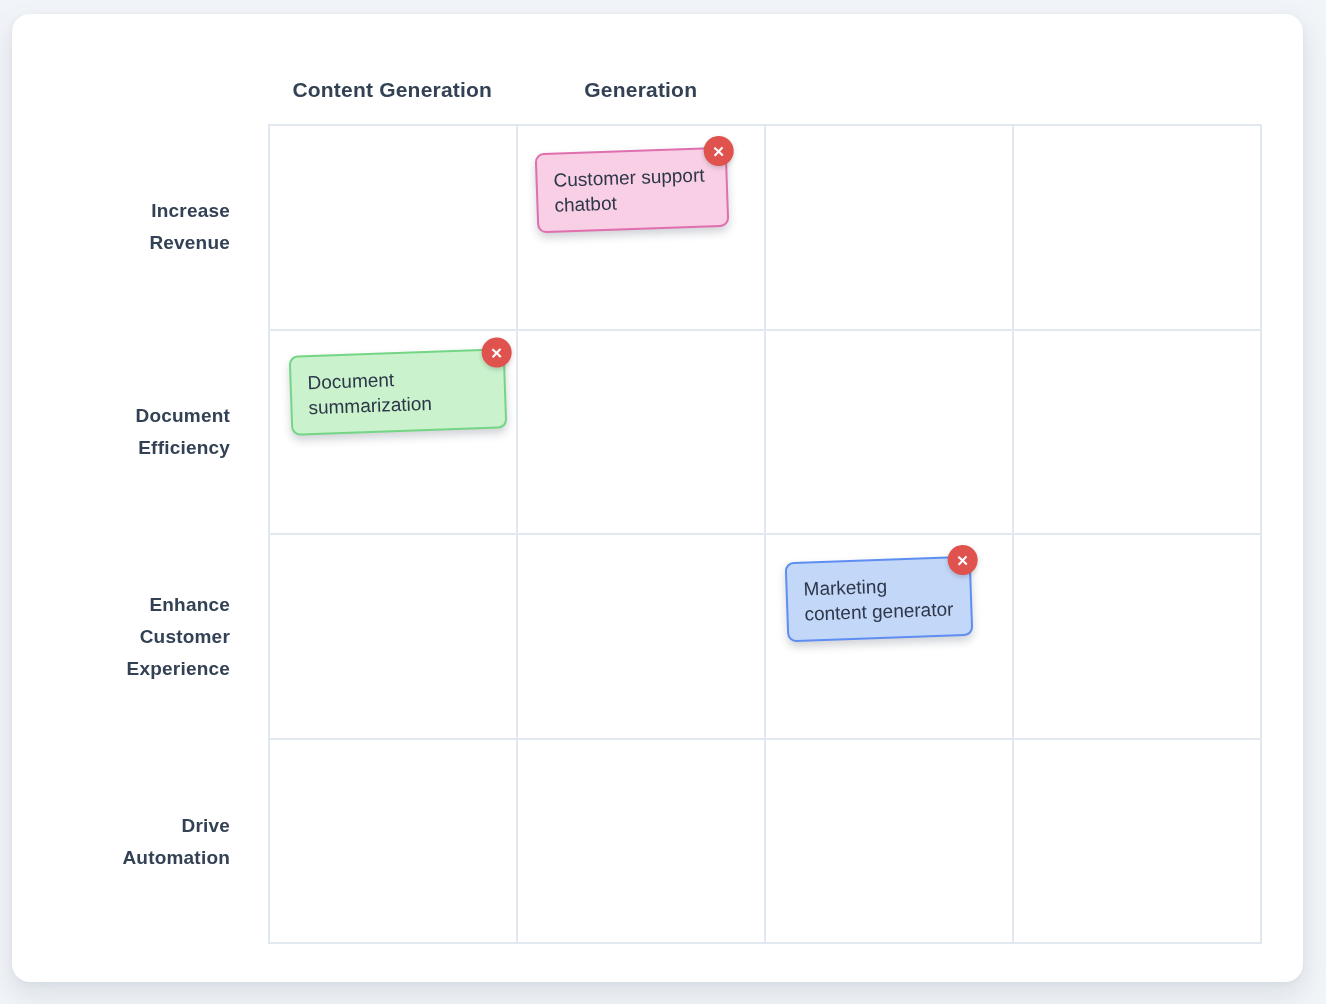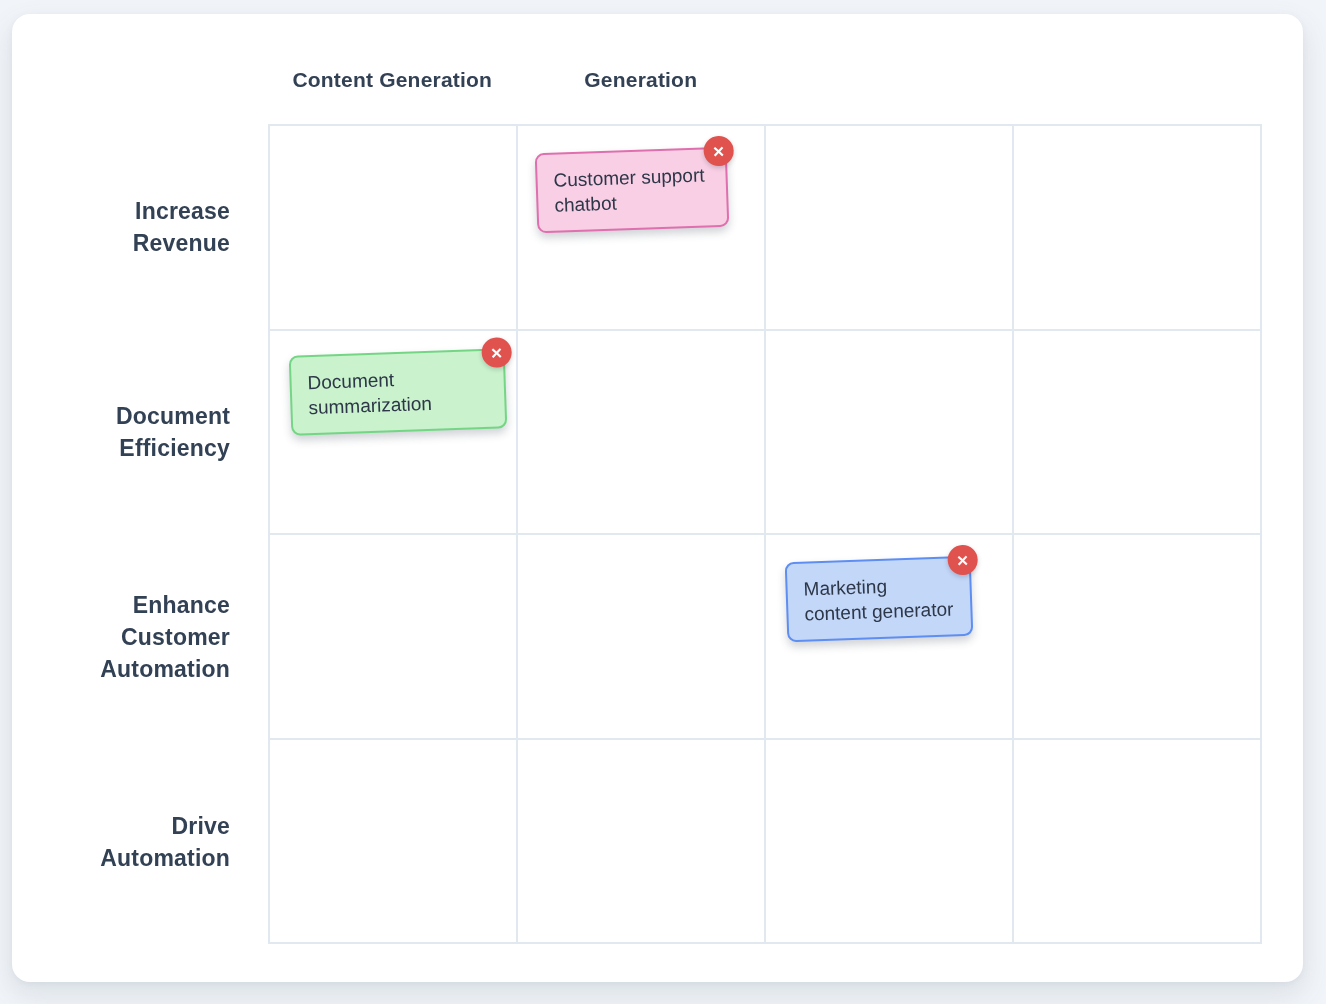--- a/index.html
+++ b/index.html
@@ -22,41 +22,41 @@
     left: 0; top: 0; right: 41px; bottom: 38px;
     display: grid;
     grid-template-columns: 256px 1fr;
     grid-template-rows: 110px 1fr;
   }
   .corner { }
   .col-headers {
     display: grid;
     grid-template-columns: repeat(4, 1fr);
     align-items: end;
-    padding-bottom: 32px;
+    padding-bottom: 22px;
   }
   .col-header {
     text-align: center;
     font-size: 21px;
     font-weight: 700;
     color: #334155;
     letter-spacing: 0.2px;
   }
   .row-labels {
     display: grid;
     grid-template-rows: repeat(4, 1fr);
   }
   .row-label {
     display: flex;
     align-items: center;
     justify-content: flex-end;
     text-align: right;
     padding-right: 38px;
     padding-left: 60px;
-    font-size: 23px;
+    font-size: 19px;
     font-weight: 700;
     color: #334155;
     line-height: 32px;
     letter-spacing: 0.2px;
   }
   .cells {
     display: grid;
     grid-template-columns: repeat(4, 1fr);
     grid-template-rows: repeat(4, 1fr);
     gap: 2px;
@@ -108,21 +108,21 @@
 <div class="card">
   <div class="board">
     <div class="corner"></div>
     <div class="col-headers" id="col-headers">
         <div class="col-header">Content Generation</div>
         <div class="col-header">Generation</div>
       </div>
     <div class="row-labels" id="row-labels">
         <div class="row-label">Increase Revenue</div>
         <div class="row-label">Document Efficiency</div>
-        <div class="row-label">Enhance Customer Automation</div>
+        <div class="row-label">Enhance Customer Experience</div>
         <div class="row-label">Drive Automation</div>
       </div>
     <div class="cells" id="cells">
         <div class="cell"></div>
         <div class="cell">
           <div class="note note-pink" style="background: rgb(248, 207, 229); border-color: rgb(223, 111, 174);"><span>Customer support chatbot</span><button class="note-close" style="background: rgb(224, 82, 78);">✕</button></div>
         </div>
         <div class="cell"></div>
         <div class="cell"></div>
         <div class="cell">

